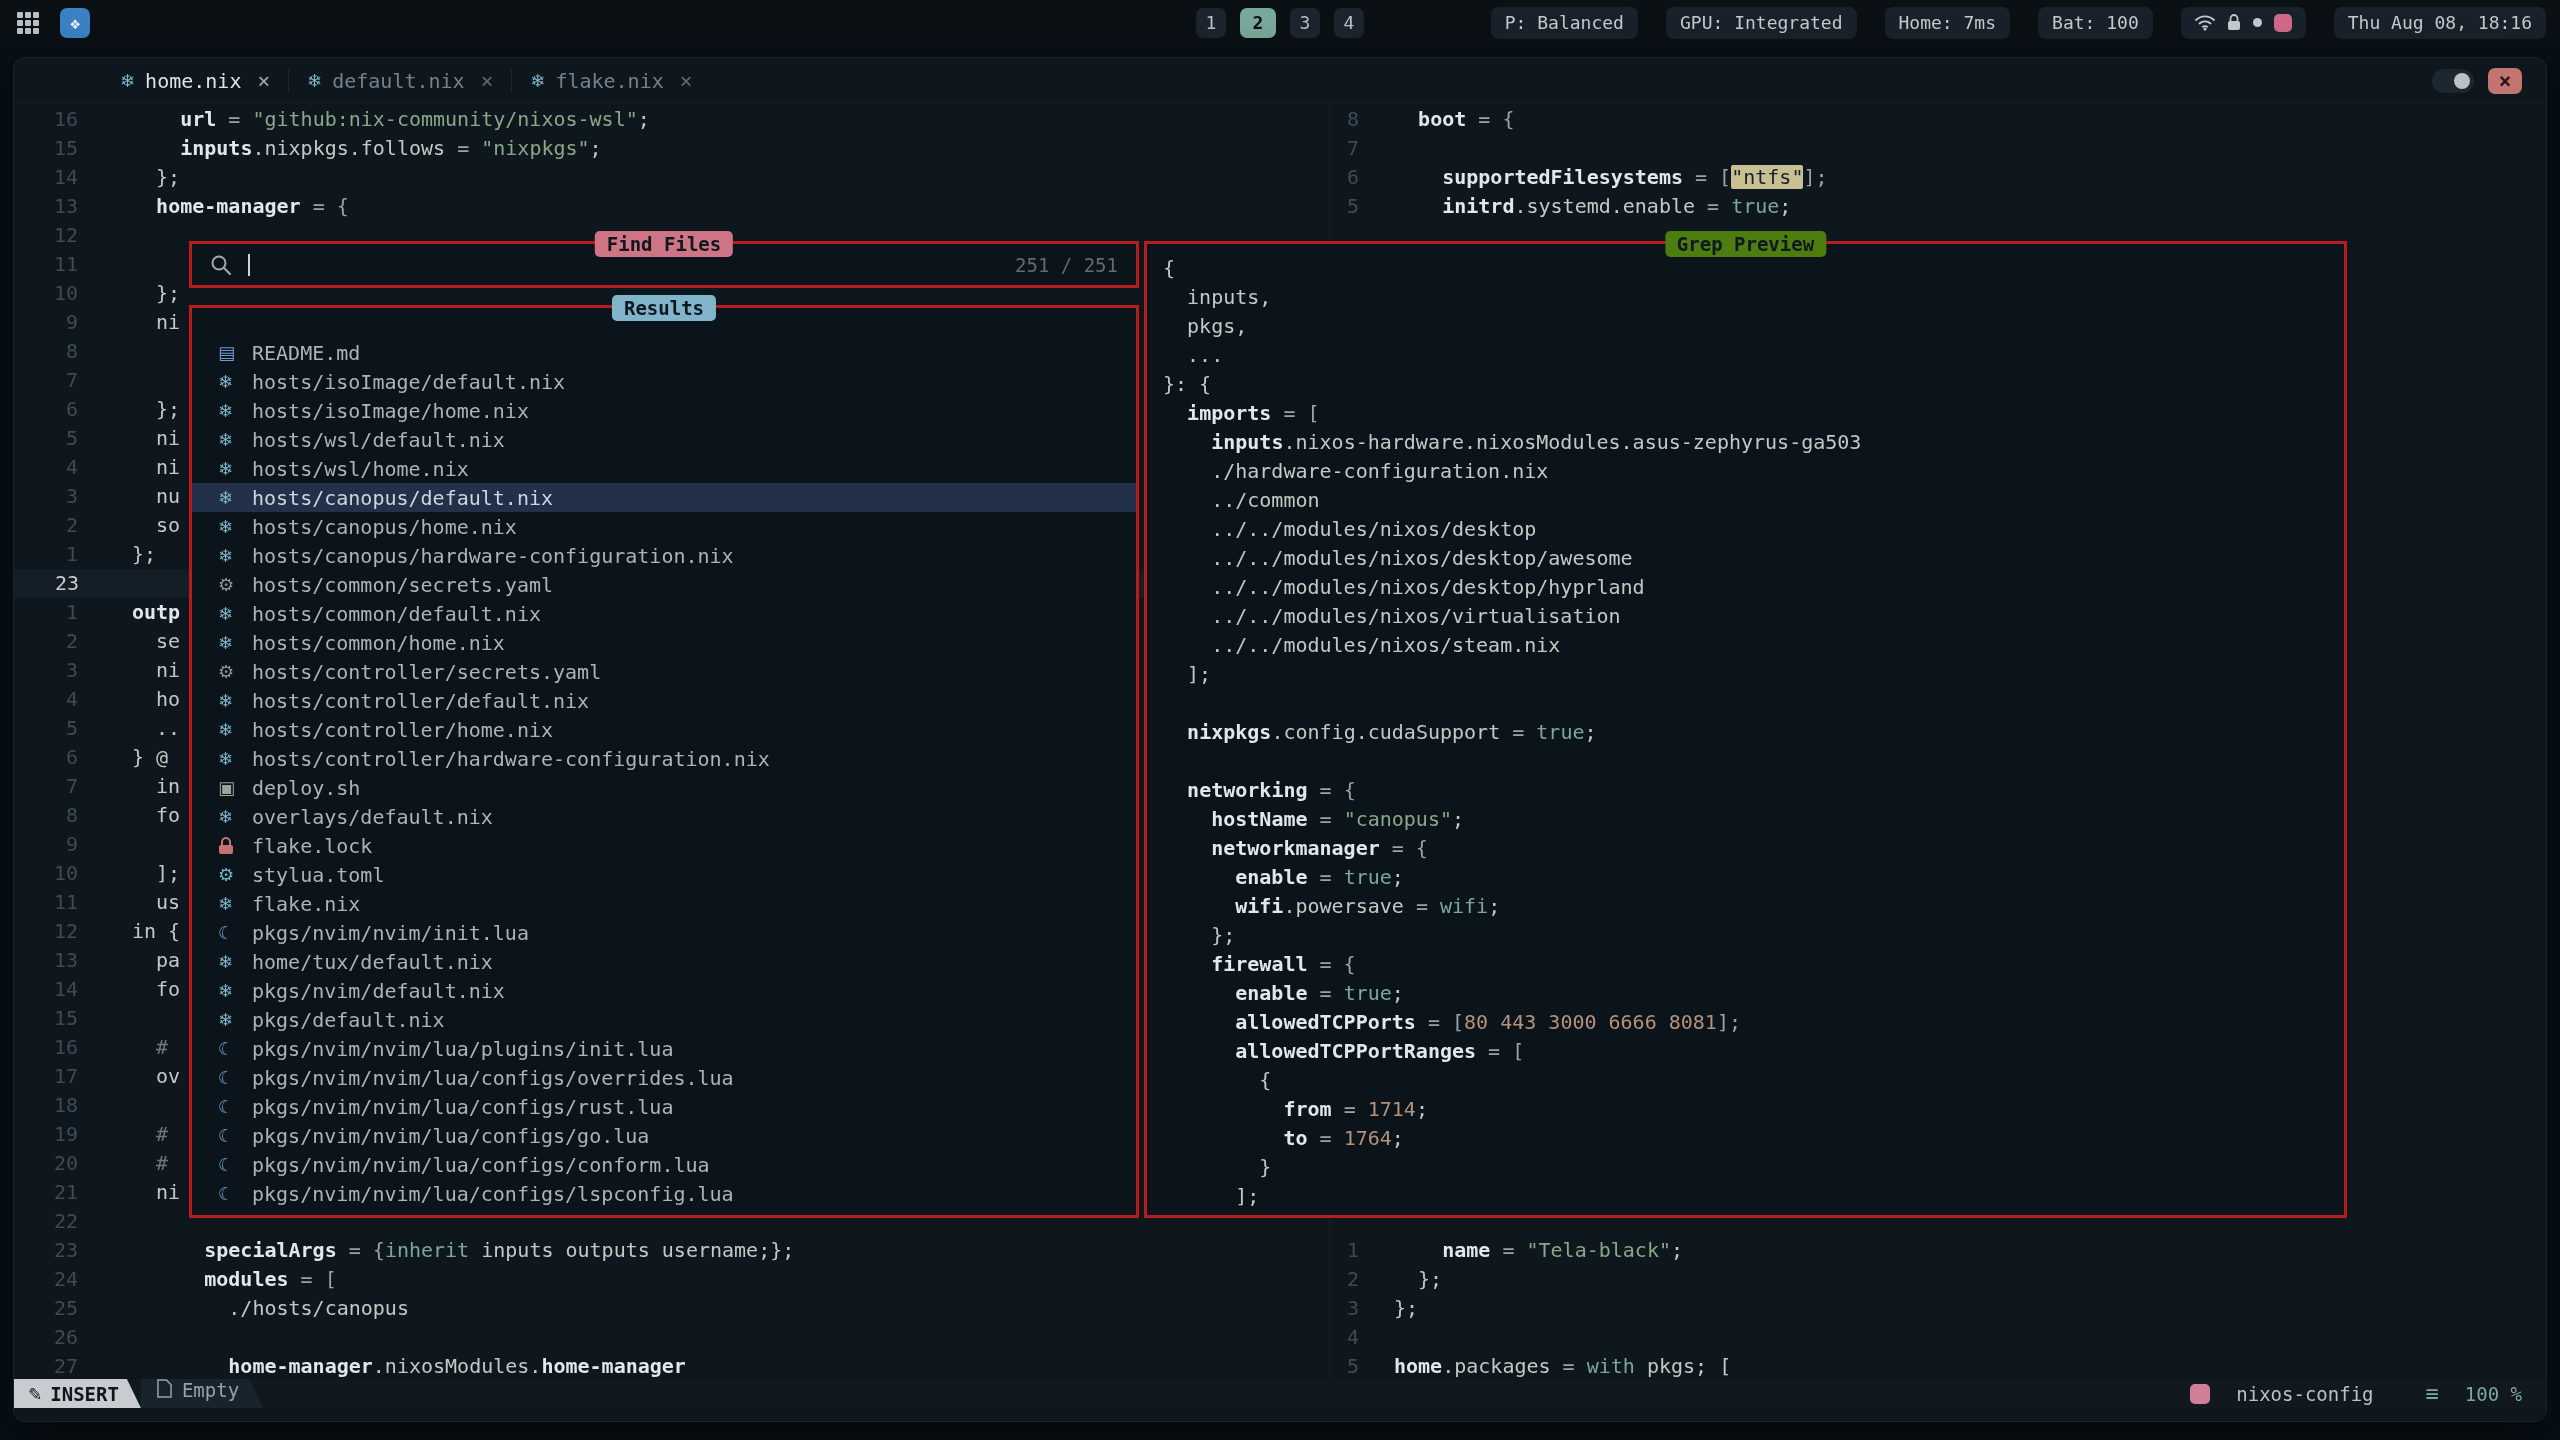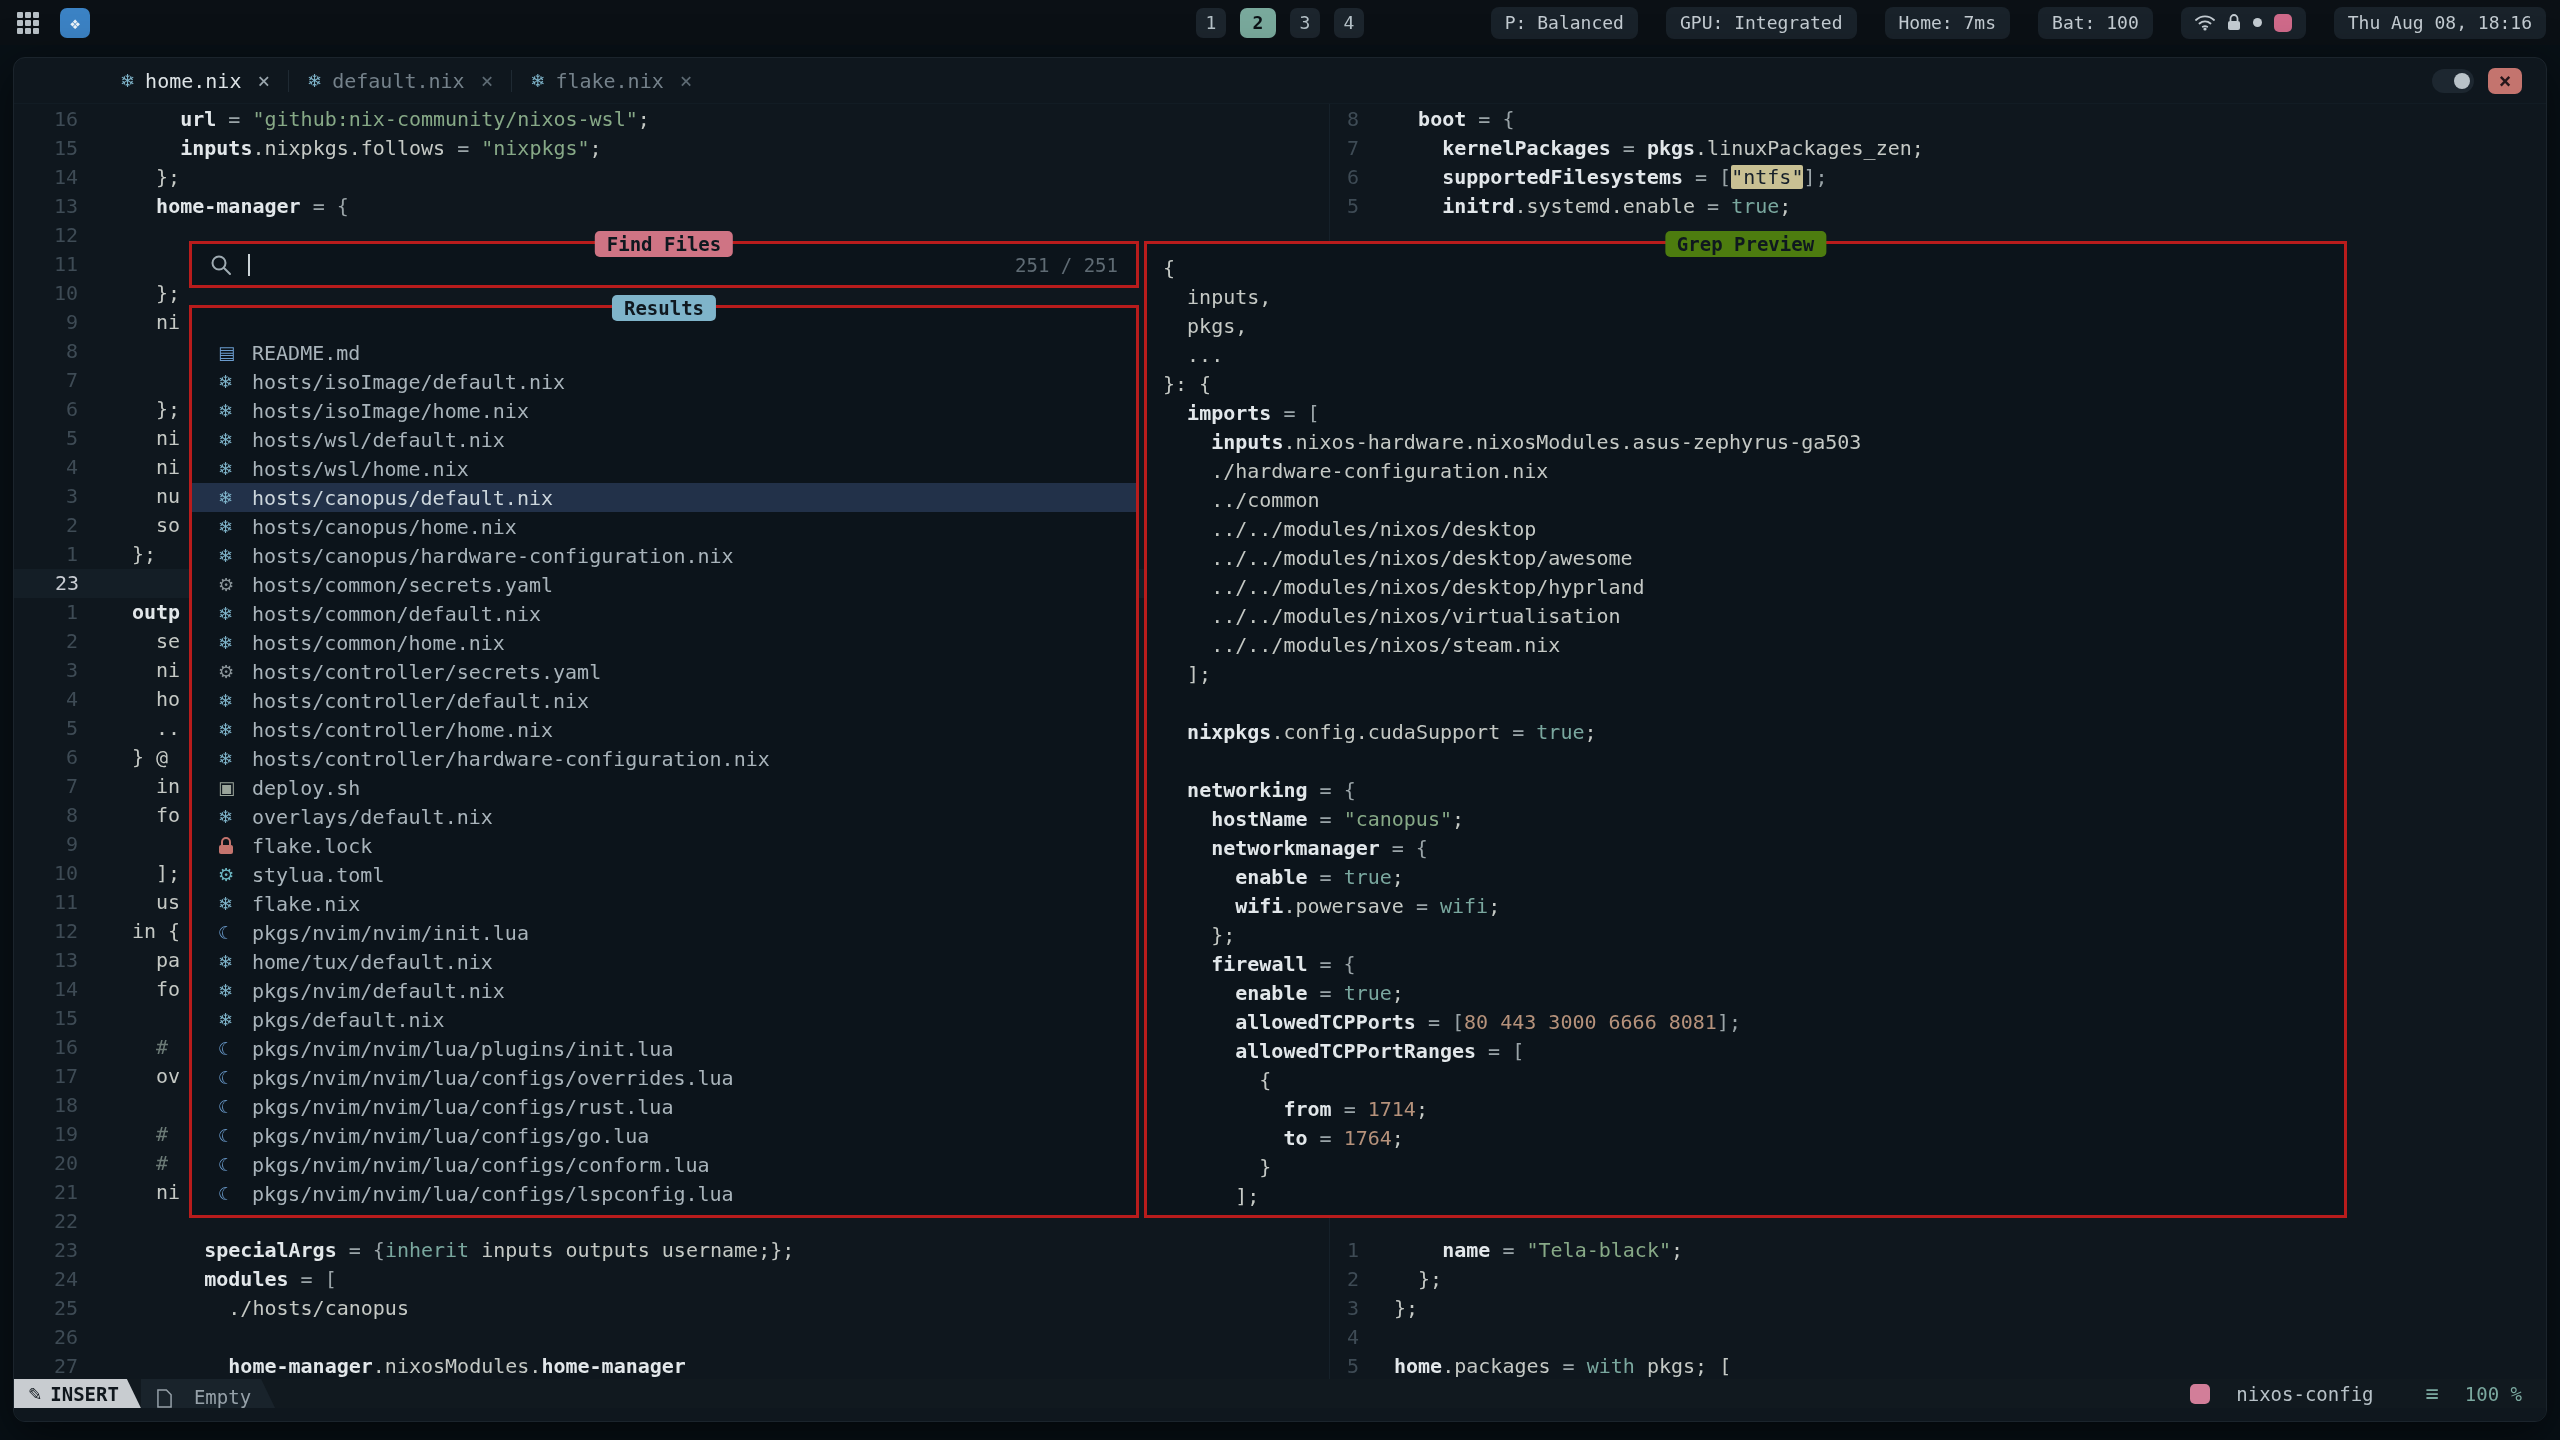--- a/index.html
+++ b/index.html
@@ -73,21 +73,21 @@
   .rico{width:34px;flex:none;font-size:18px;font-family:"DejaVu Sans",sans-serif;display:inline-flex;align-items:center}
   .preview{left:1130px;top:137px;width:1203px;height:977px;z-index:4}
   .preview-code{padding:10px 0 0 16px}
   .prow{height:29px;line-height:29px;font-size:20px;white-space:pre;color:#c5c9c5}
 
   
   .statusline{position:absolute;left:0;bottom:13px;width:100%;height:29px;background:#11191f;display:flex;align-items:center;justify-content:space-between;font-size:19px}
   .sl-left{display:flex;align-items:stretch;height:100%}
   .sl-mode{background:#c8ccd0;color:#10171d;font-weight:bold;display:flex;align-items:center;gap:8px;padding:0 22px 0 14px;clip-path:polygon(0 0,calc(100% - 14px) 0,100% 100%,0 100%)}
   .sl-pencil{font-family:"DejaVu Sans",sans-serif;font-size:17px}
-  .sl-file{background:#19232b;color:#96a1a9;display:flex;align-items:flex-end;gap:22px;padding:0 24px 0 16px;clip-path:polygon(0 0,calc(100% - 14px) 0,100% 100%,0 100%)}
+  .sl-file{background:#19232b;color:#96a1a9;display:flex;align-items:flex-start;gap:10px;padding:0 24px 0 16px;clip-path:polygon(0 0,calc(100% - 14px) 0,100% 100%,0 100%)}
   .sl-right{display:flex;align-items:center;gap:26px;padding-right:24px}
   .sl-proj-icon{width:20px;height:20px;border-radius:5px;background:#d27e99;display:inline-block}
   .sl-proj{color:#b7c1c7}
   .sl-lines-icon{color:#7aa89f;font-size:22px;margin-left:26px}
   .sl-scroll{color:#7aa89f}
   .cmdline{position:absolute;left:0;bottom:0;width:100%;height:13px;background:#0f171e}
 </style>
 </head>
 <body>
 
@@ -211,21 +211,21 @@
         <div class="crow"><span class="ln">21</span><span class="code"><span class="t-p">  ni</span></span></div>
         <div class="crow"><span class="ln">22</span><span class="code"></span></div>
         <div class="crow"><span class="ln">23</span><span class="code"><span class="t-p">      </span><span class="t-b">specialArgs</span><span class="t-d"> = {</span><span class="t-k">inherit</span><span class="t-p"> inputs outputs username;};</span></span></div>
         <div class="crow"><span class="ln">24</span><span class="code"><span class="t-p">      </span><span class="t-b">modules</span><span class="t-d"> = [</span></span></div>
         <div class="crow"><span class="ln">25</span><span class="code"><span class="t-p">        ./hosts/canopus</span></span></div>
         <div class="crow"><span class="ln">26</span><span class="code"></span></div>
         <div class="crow"><span class="ln">27</span><span class="code"><span class="t-p">        </span><span class="t-b">home-manager</span><span class="t-p">.nixosModules.</span><span class="t-b">home-manager</span></span></div>
       </div>
     <div class="pane-right-top" id="pane-right-top">
         <div class="crow"><span class="ln">8</span><span class="code"><span class="t-p">  </span><span class="t-b">boot</span><span class="t-d"> = {</span></span></div>
-        <div class="crow"><span class="ln">7</span><span class="code"><span class="t-p">    </span><span class="t-b">kernelPackages</span><span class="t-d"> = </span><span class="t-b">pkgs</span><span class="t-p">.linuxPackages_zen;</span></span></div>
+        <div class="crow"><span class="ln">7</span></div>
         <div class="crow"><span class="ln">6</span><span class="code"><span class="t-p">    </span><span class="t-b">supportedFilesystems</span><span class="t-d"> = [</span><span class="t-hl">"ntfs"</span><span class="t-d">];</span></span></div>
         <div class="crow"><span class="ln">5</span><span class="code"><span class="t-p">    </span><span class="t-b">initrd</span><span class="t-p">.systemd.enable </span><span class="t-d">= </span><span class="t-k">true</span><span class="t-p">;</span></span></div>
       </div>
     <div class="pane-right-bottom" id="pane-right-bottom">
         <div class="crow"><span class="ln">1</span><span class="code"><span class="t-p">    </span><span class="t-b">name</span><span class="t-d"> = </span><span class="t-s">"Tela-black"</span><span class="t-p">;</span></span></div>
         <div class="crow"><span class="ln">2</span><span class="code"><span class="t-p">  };</span></span></div>
         <div class="crow"><span class="ln">3</span><span class="code"><span class="t-p">};</span></span></div>
         <div class="crow"><span class="ln">4</span><span class="code"></span></div>
         <div class="crow"><span class="ln">5</span><span class="code"><span class="t-b">home</span><span class="t-p">.packages </span><span class="t-d">= </span><span class="t-k">with</span><span class="t-p"> pkgs; [</span></span></div>
       </div>

